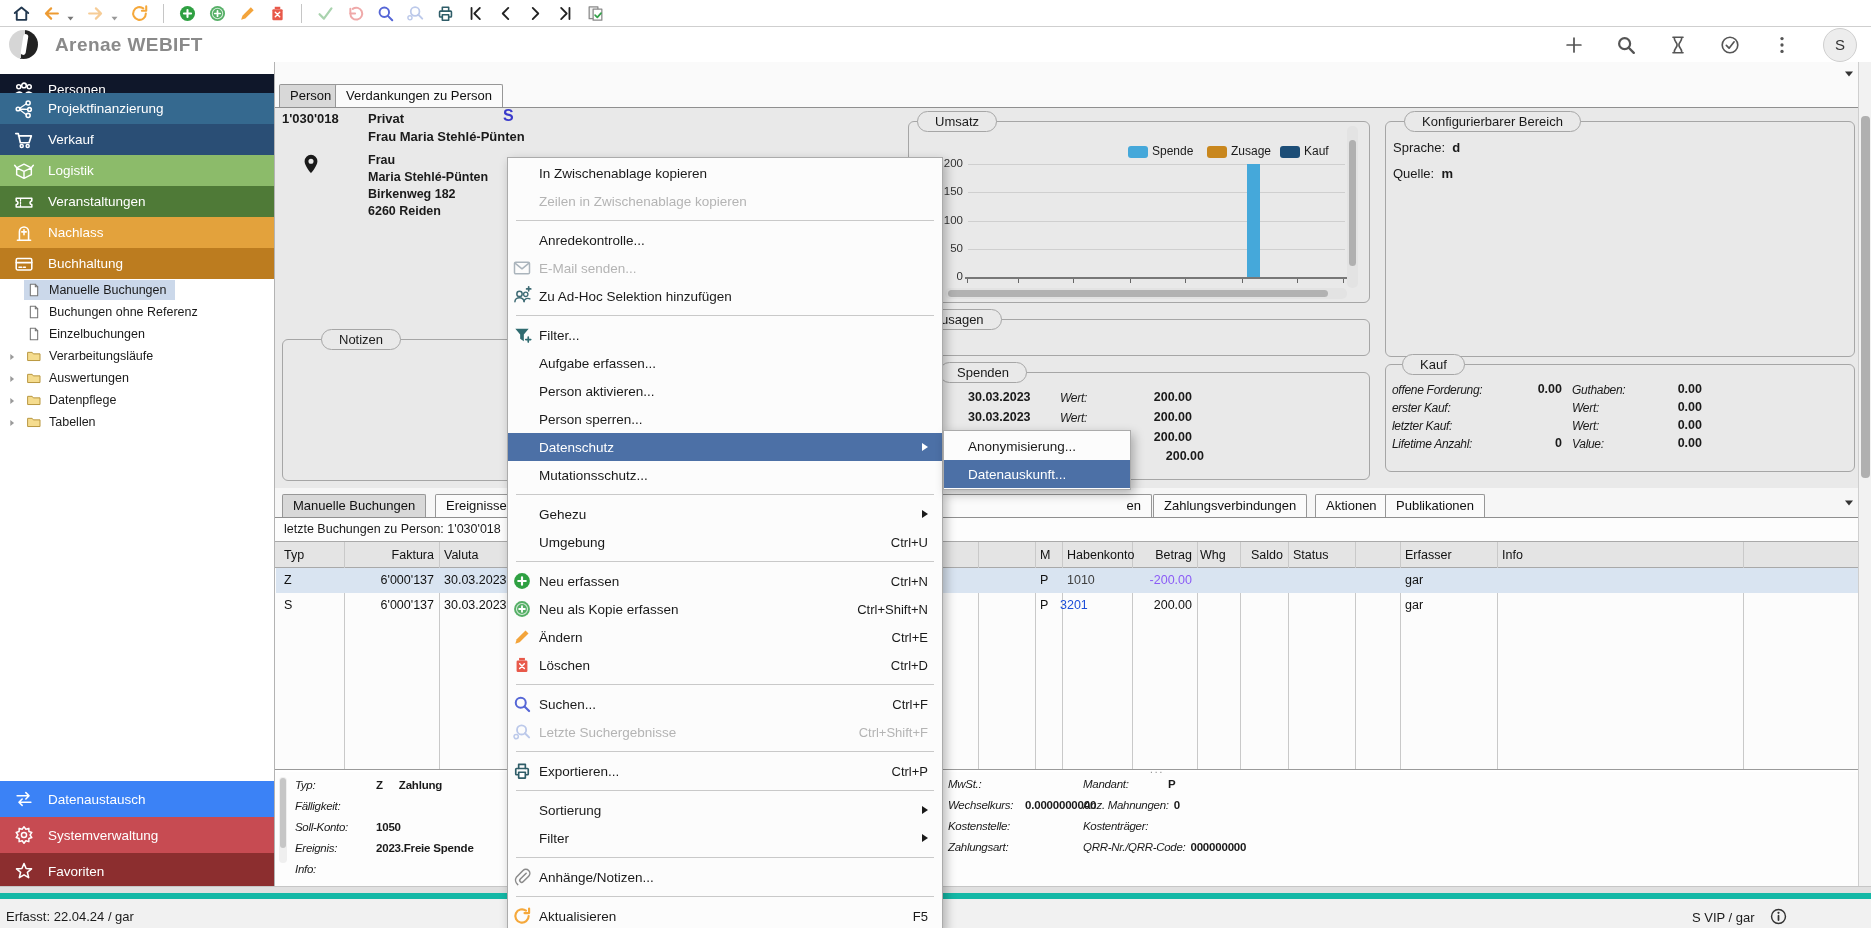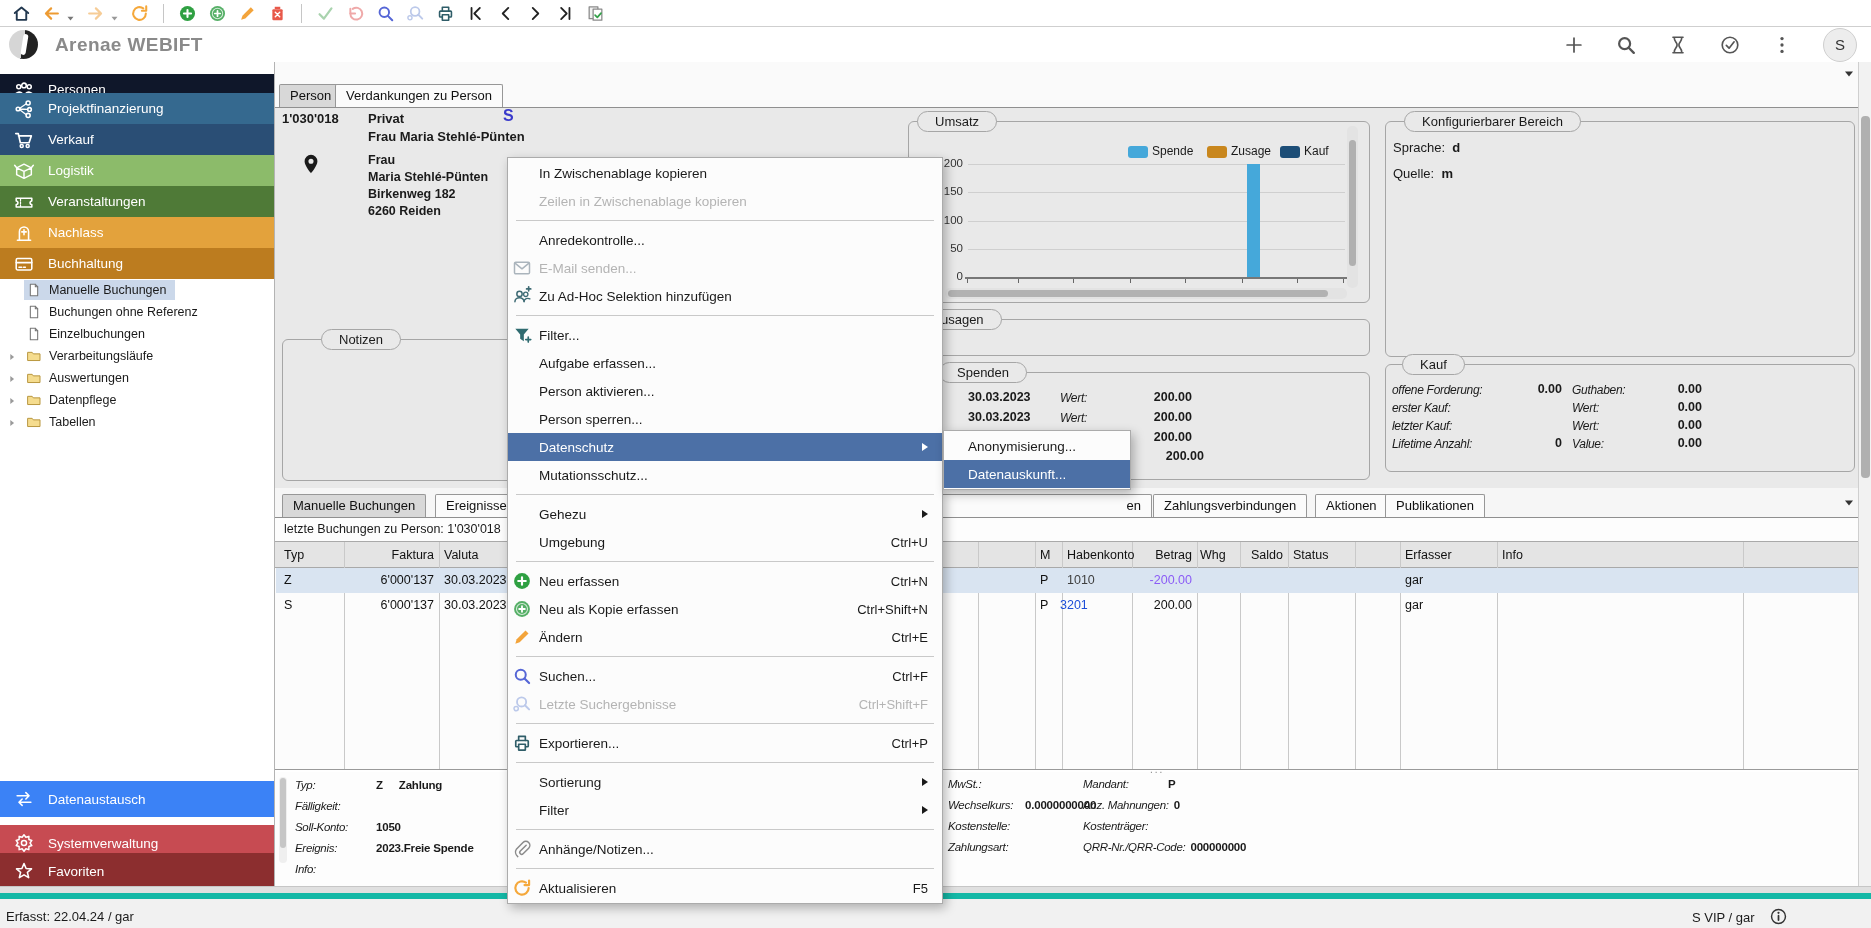--- a/index.html
+++ b/index.html
@@ -293,21 +293,21 @@
           <div>Tabellen</div>
         </div>
       </div>
       <div class="smain" style="top: 719px; height: 36px; background: #3b82f6;">
         <div class="ic"><svg viewBox="0 0 24 24" width="100%" height="100%" fill="none" stroke-linecap="round" stroke-linejoin="round">
             <path d="M4.5 8.5 H17 M14 5 L17.5 8.5 L14 12" stroke="#fff" stroke-width="1.7"></path>
             <path d="M19.5 15.5 H7 M10 12 L6.5 15.5 L10 19" stroke="#fff" stroke-width="1.7"></path>
           </svg></div>
         <div>Datenaustausch</div>
       </div>
-      <div class="smain" style="top: 755px; height: 36px; background: rgb(199, 75, 82); margin-top: 8px;">
+      <div class="smain" style="top: 755px; height: 36px; background: rgb(199, 75, 82);">
         <div class="ic"><svg viewBox="0 0 24 24" width="100%" height="100%" fill="none" stroke-linecap="round" stroke-linejoin="round">
             <polygon points="18.60,12.00 20.56,14.78 17.34,15.88 17.29,19.28 14.04,18.28 12.00,21.00 9.96,18.28 6.71,19.28 6.66,15.88 3.44,14.78 5.40,12.00 3.44,9.22 6.66,8.12 6.71,4.72 9.96,5.72 12.00,3.00 14.04,5.72 17.29,4.72 17.34,8.12 20.56,9.22" stroke="#fff" stroke-width="1.6"></polygon>
             <circle cx="12" cy="12" r="2.8" stroke="#fff" stroke-width="1.6"></circle>
           </svg></div>
         <div>Systemverwaltung</div>
       </div>
       <div class="smain" style="top: 791px; height: 36px; background: rgb(140, 46, 47);">
         <div class="ic"><svg viewBox="0 0 24 24" width="100%" height="100%" fill="none" stroke-linecap="round" stroke-linejoin="round">
             <path d="M12 3.8 L14.3 9.2 L20.2 9.7 L15.7 13.5 L17.1 19.3 L12 16.2 L6.9 19.3 L8.3 13.5 L3.8 9.7 L9.7 9.2 Z" stroke="#fff" stroke-width="1.7"></path>
           </svg></div>
@@ -646,20 +646,29 @@
         <div class="lbl">Neu als Kopie erfassen</div>
         <div class="sc">Ctrl+Shift+N</div>
       </div>
       <div class="mi">
         <div class="ico"><svg viewBox="0 0 24 24" width="100%" height="100%" fill="none" stroke-linecap="round" stroke-linejoin="round">
             <path d="M4 20 L5.6 14.8 L16.2 4.2 L19.8 7.8 L9.2 18.4 Z" fill="#F3A43B"></path>
           </svg></div>
         <div class="lbl">Ändern</div>
         <div class="sc">Ctrl+E</div>
       </div>
+      <div class="mi">
+        <div class="ico"><svg viewBox="0 0 24 24" width="100%" height="100%" fill="none" stroke-linecap="round" stroke-linejoin="round">
+            <path d="M8.5 3.5 h7 v3 h-7 Z" fill="#E8594A"></path>
+            <rect x="5.5" y="6.5" width="13" height="14" rx="1.5" fill="#E8594A"></rect>
+            <path d="M9.2 10.5 l5.6 5.6 M14.8 10.5 l-5.6 5.6" stroke="#fff" stroke-width="1.8"></path>
+          </svg></div>
+        <div class="lbl">Löschen</div>
+        <div class="sc">Ctrl+D</div>
+      </div>
       <div class="msep"></div>
       <div class="mi">
         <div class="ico"><svg viewBox="0 0 24 24" width="100%" height="100%" fill="none" stroke-linecap="round" stroke-linejoin="round">
             <circle cx="10.5" cy="10.5" r="6" stroke="#5566D6" stroke-width="2.4"></circle>
             <path d="M15 15 L20.5 20.5" stroke="#5566D6" stroke-width="2.6"></path>
           </svg></div>
         <div class="lbl">Suchen...</div>
         <div class="sc">Ctrl+F</div>
       </div>
       <div class="mi dis">

